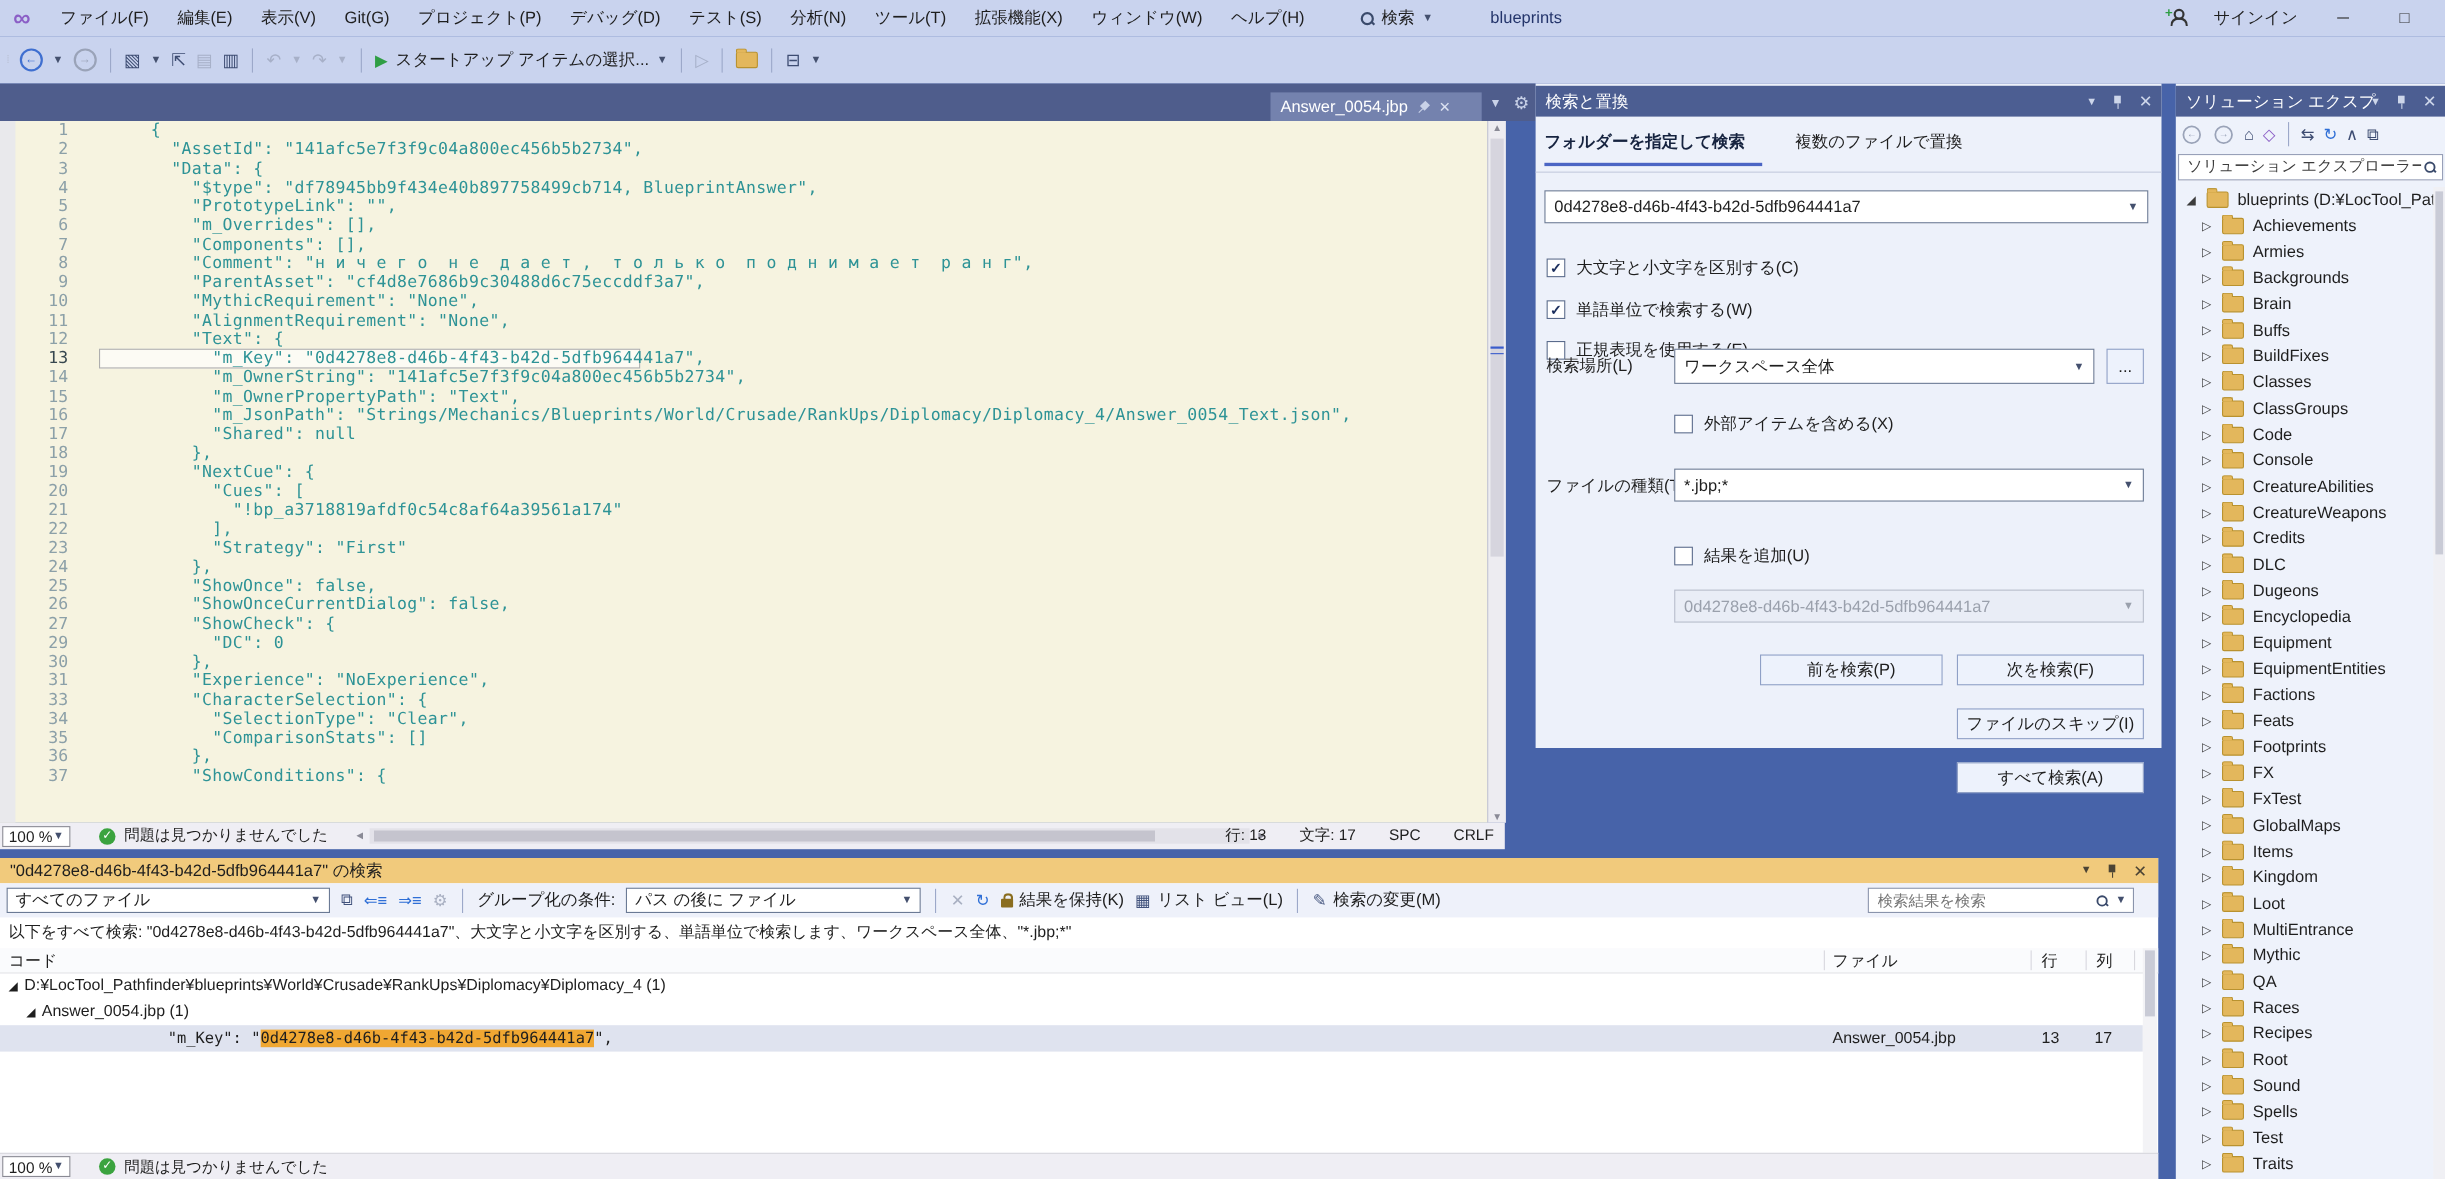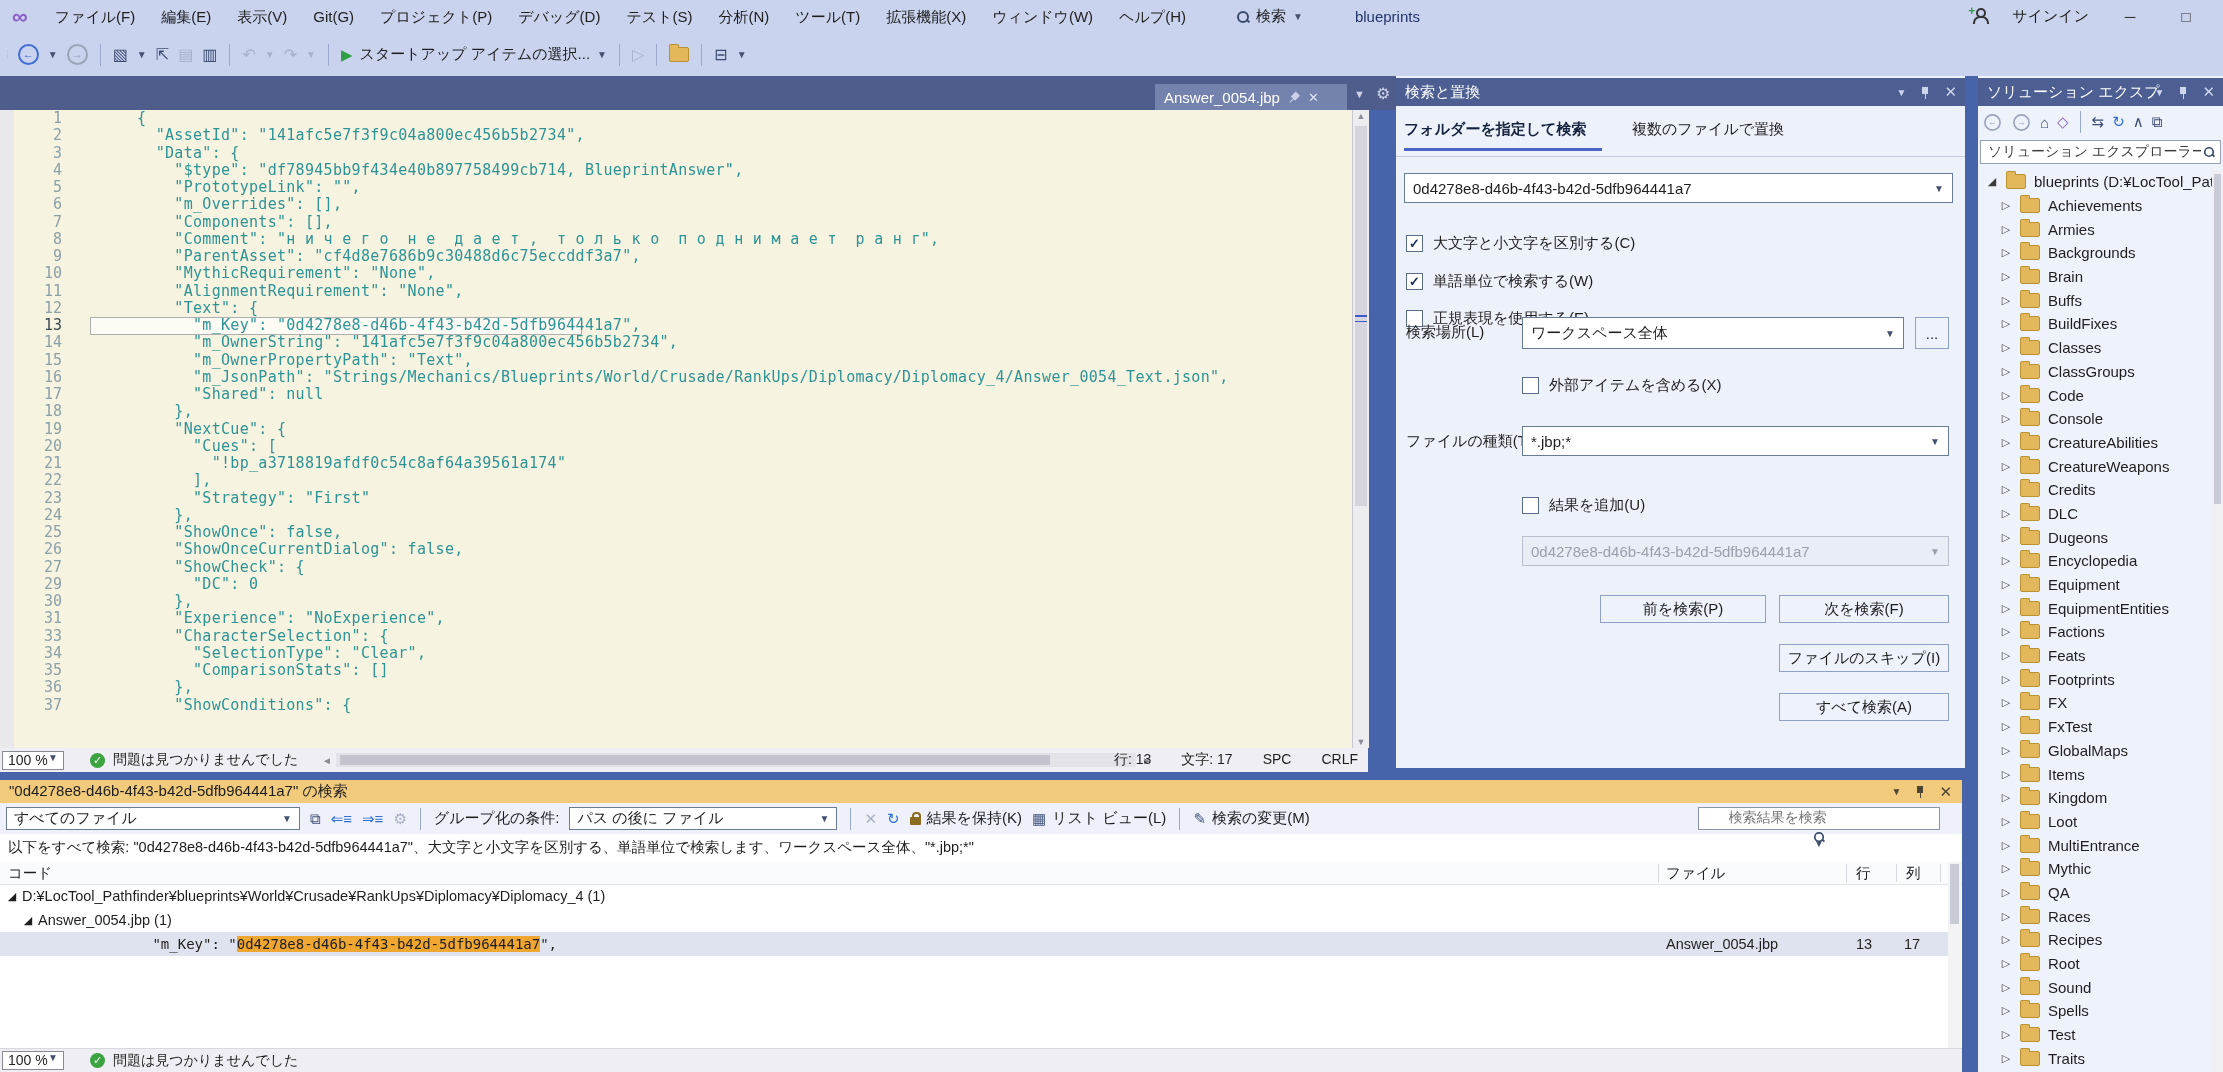--- a/index.html
+++ b/index.html
@@ -71,27 +71,27 @@
   .code-line.cur .band{position:absolute;left:90px;top:0;width:490px;height:16px;
                  background:rgba(255,255,255,.65);border:1px solid #aeaeae;}
   .vscroll{position:absolute;left:1352px;top:110px;width:17px;height:638px;background:#edecf1;border-left:1px solid #c8c8d2;box-sizing:border-box;}
   .vscroll .ar{position:absolute;left:0;width:16px;text-align:center;color:#8a8a96;font-size:9px;}
   .vscroll .thumb{position:absolute;left:2px;top:16px;width:12px;height:380px;background:#d6d5de;}
   .vscroll .mark{position:absolute;left:2px;top:205px;width:12px;height:4px;border-top:2px solid #3a5ccc;border-bottom:1px solid #3a5ccc;}
 
   .ed-status{position:absolute;left:0;top:748px;width:1368px;height:24px;background:#efeef4;
              display:flex;align-items:center;font-size:14px;}
   .zoombox{width:62px;height:19px;background:#fff;border:1px solid #8a8a94;margin-left:2px;
-           display:flex;align-items:flex-start;justify-content:space-between;padding:0 5px;box-sizing:border-box;}
+           display:flex;align-items:center;justify-content:space-between;padding:0 5px;box-sizing:border-box;}
   .hscroll{position:absolute;left:336px;top:5px;width:800px;height:14px;background:#e3e2e9;}
   .hscroll .thumb{position:absolute;left:4px;top:2px;width:710px;height:10px;background:#c5c4ce;}
   .ed-right{position:absolute;right:10px;display:flex;gap:30px;margin-left:44px;}
 
   
-  .findpanel{position:absolute;left:1396px;top:76px;width:569px;height:692px;background:#edf1fa;}
+  .findpanel{position:absolute;left:1396px;top:76px;width:569px;height:604px;background:#edf1fa;}
   .ptitle{position:absolute;left:0;top:2px;width:100%;height:28px;background:#4c5e92;color:#fff;
           display:flex;align-items:center;padding:0 9px;box-sizing:border-box;}
   .ptitle .ticons{position:absolute;right:8px;display:flex;gap:14px;align-items:center;color:#cdd6ea;}
   .ftab{position:absolute;top:44px;font-size:15px;}
   .ftab.active{font-weight:bold;color:#16233f;}
   .ftab-underline{position:absolute;left:8px;top:72px;width:198px;height:3px;background:#4b65c4;}
   .fp-divider{position:absolute;left:0;top:80px;width:100%;height:1px;background:#c3cadd;}
   .combo{background:#fff;border:1px solid #6b7a95;box-sizing:border-box;display:flex;align-items:center;
          padding:0 8px;position:absolute;}
   .combo input{border:none;outline:none;background:transparent;flex:1;font-family:"Liberation Sans",sans-serif;font-size:15px;color:#1e1e1e;padding:0;}
@@ -125,21 +125,21 @@
   .rtitle .ticons{position:absolute;right:10px;display:flex;gap:14px;align-items:center;color:#4c4434;}
   .rtoolbar{position:absolute;left:0;top:23px;width:100%;height:31px;background:#eef1fa;
             display:flex;align-items:center;gap:10px;padding-left:6px;box-sizing:border-box;}
   .rcombo{background:#fff;border:1px solid #6b7a95;height:23px;display:flex;align-items:center;
           padding:0 7px;box-sizing:border-box;gap:8px;}
   .rcombo .t{flex:1;}
   .ritem{display:flex;align-items:center;gap:6px;}
   .rico{font-size:15px;color:#41527c;}
   .rico.blue{color:#2f6fd6;} .rico.dis{color:#a9b0c2;}
   .rsearch{position:absolute;right:22px;top:27px;width:242px;height:23px;background:#fff;border:1px solid #8a94ac;
-           box-sizing:border-box;display:flex;align-items:center;padding:0 6px;gap:6px;flex-direction:column;}
+           box-sizing:border-box;display:flex;align-items:center;padding:0 6px;gap:6px;}
   .rsearch input{border:none;outline:none;flex:1;font-size:14px;font-family:"Liberation Sans",sans-serif;}
   .rsummary{position:absolute;left:8px;top:58px;font-size:14.5px;color:#1e1e1e;white-space:nowrap;}
   .rheader{position:absolute;left:0;top:82px;width:100%;height:22px;background:#fafbfd;border-bottom:1px solid #e4e4e8;font-size:14.5px;color:#333;}
   .rcol-sep{position:absolute;top:2px;width:1px;height:18px;background:#d8d8de;}
   .rrow{position:absolute;left:0;width:1948px;height:24px;display:flex;align-items:center;font-size:14.5px;}
   .rrow .exp{width:12px;text-align:center;font-size:11px;}
   .rrow.sel{background:#dfe3ef;}
   .mcode{font-family:"DejaVu Sans Mono",monospace;font-size:14px;color:#1e1e1e;white-space:pre;}
   .hl{background:#f0a732;}
   .rcell{position:absolute;font-size:14.5px;color:#1e1e1e;}

